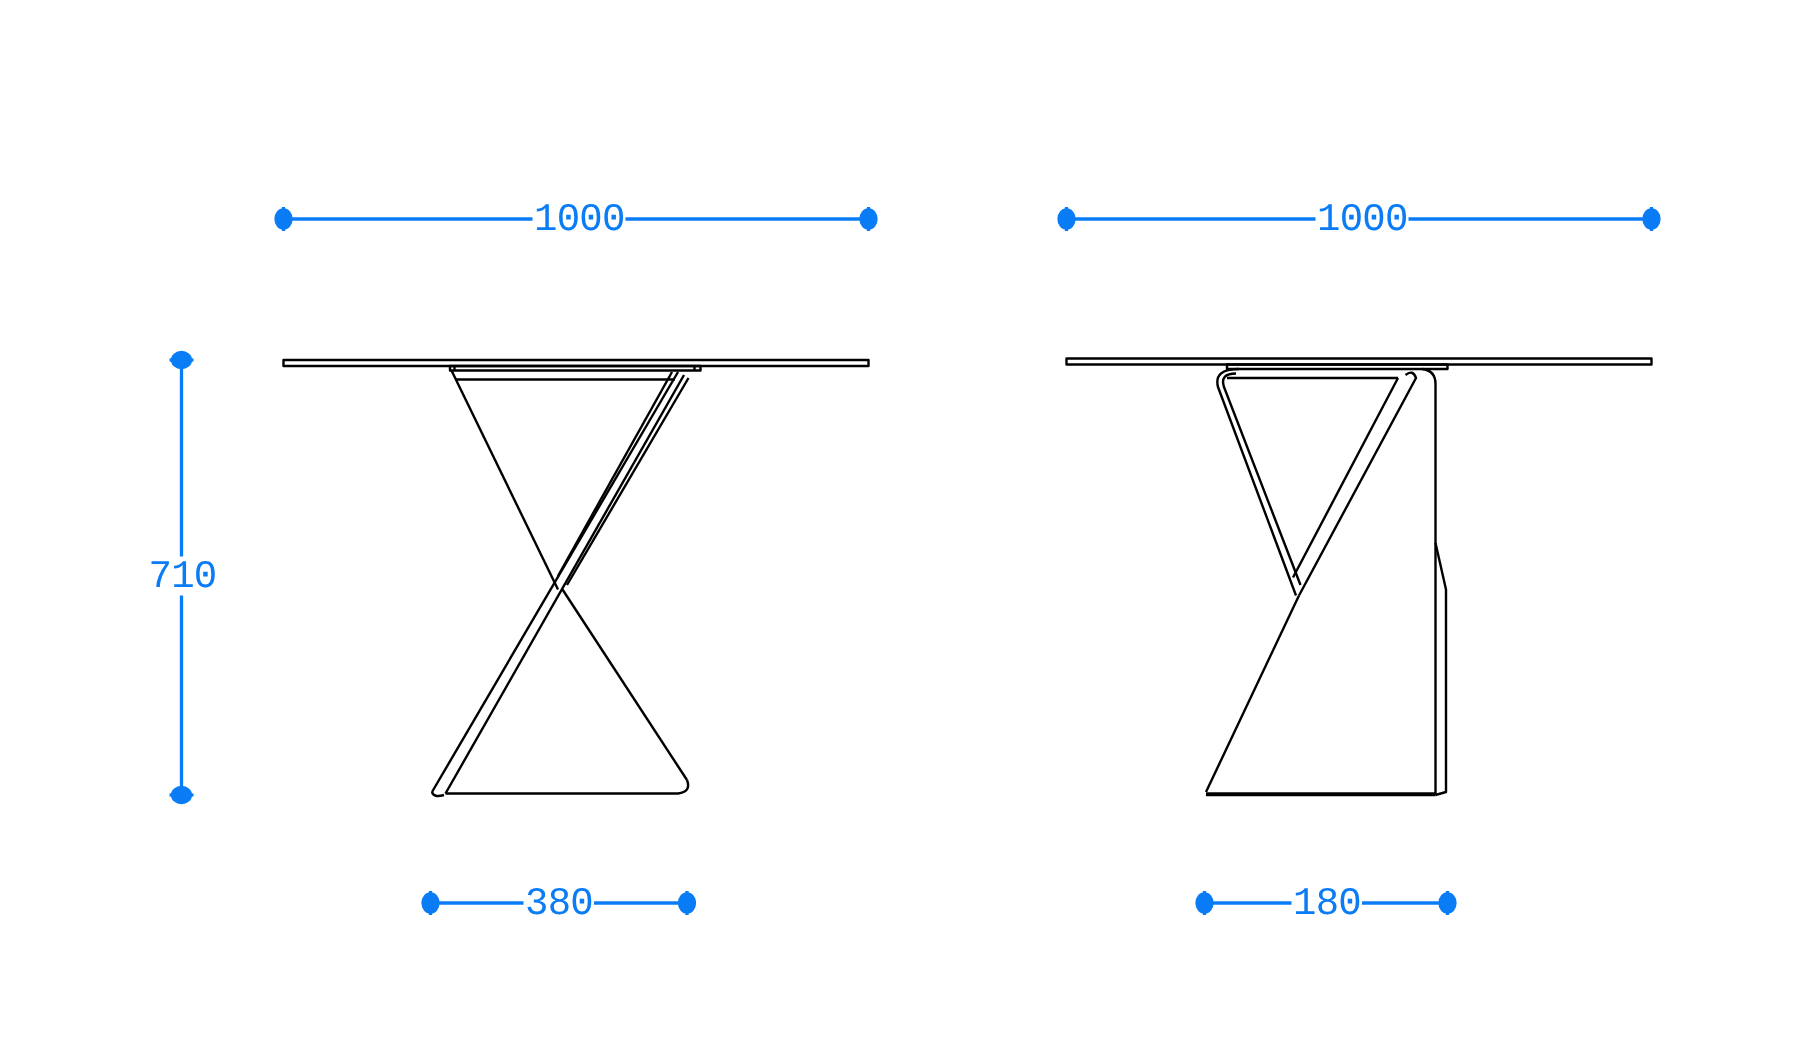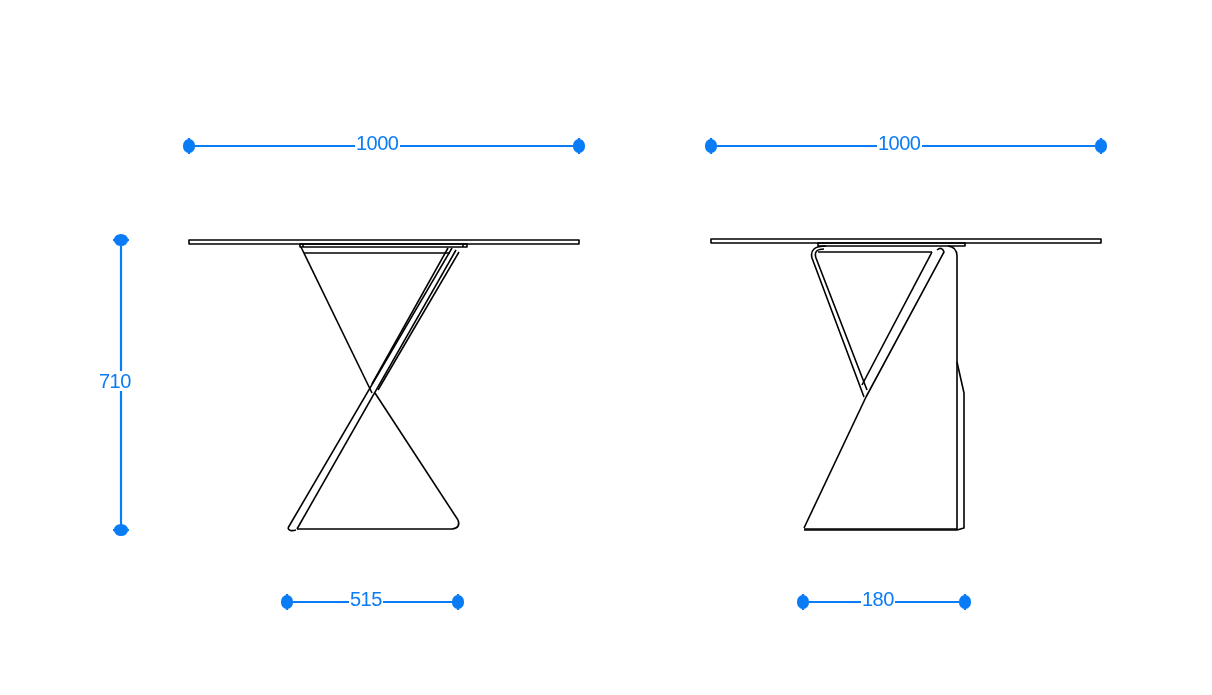--- a/index.html
+++ b/index.html
@@ -1,22 +1,22 @@
 <!DOCTYPE html>
 <html><head>
 <meta charset="utf-8">
 <style>
   html, body { margin: 0; padding: 0; background: #ffffff; }
   body { width: 1212px; height: 695px; position: relative; overflow: hidden; font-family: "Liberation Sans", sans-serif; }
   svg { position: absolute; left: 0; top: 0; }
   .dim-label {
     position: absolute;
     color: var(--dim-color, #0a7cf5);
-    font-family: Liberation Sans, sans-serif;
-    font-size: 20px;
+    font-family: Liberation Mono, monospace;
+    font-size: 26px;
     line-height: 1;
     background: #ffffff;
     padding: 0 1px;
     letter-spacing: -0.5px;
   }
   .dim-label.v { background: #ffffff; text-align: center; }
 </style>
 </head>
 <body>
 
@@ -104,14 +104,14 @@
     <path d="M957 362 L964 393 L964 528 L957 530"></path>
 
     <line x1="804" y1="529" x2="957" y2="529"></line>
     <line x1="804" y1="530" x2="957" y2="530"></line>
   </g>
 </svg>
 
 <div class="dim-label" style="left:355px; top:133px;">1000</div>
 <div class="dim-label" style="left:877px; top:133px;">1000</div>
 <div class="dim-label v" style="left:98px; top:371px;">710</div>
-<div class="dim-label" style="left:349px; top:589px;">515</div>
+<div class="dim-label" style="left:349px; top:589px;">380</div>
 <div class="dim-label" style="left:861px; top:589px;">180</div>
 
 </body></html>

